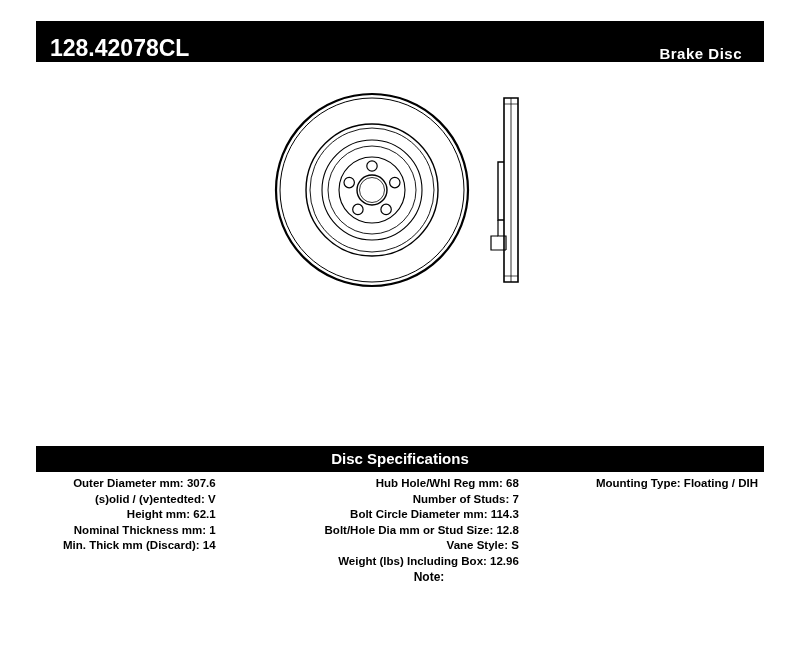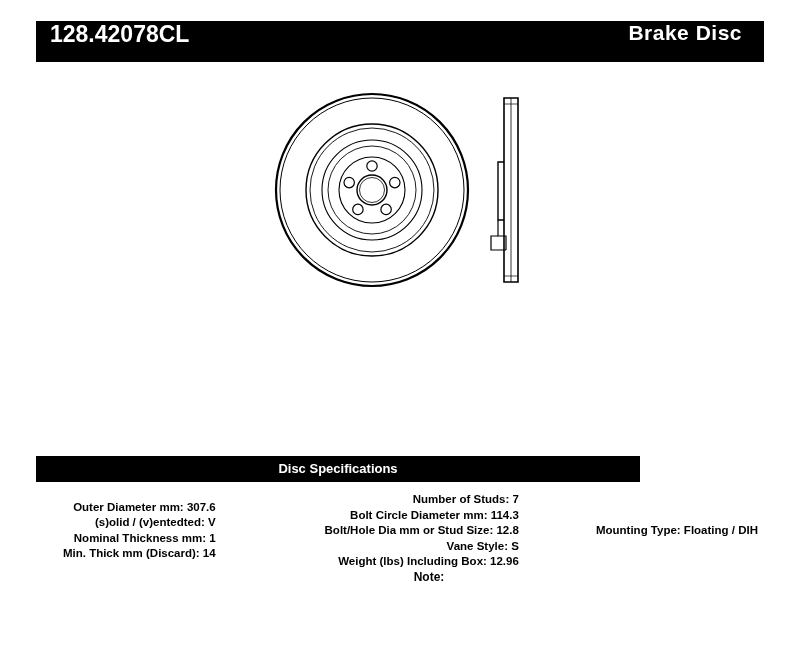--- a/index.html
+++ b/index.html
@@ -19,33 +19,33 @@
   
   .header-bar {
     position: absolute;
     left: 36px;
     top: 21px;
     width: 728px;
     height: 41px;
     background: #000000;
     color: #ffffff;
     display: flex;
-    align-items: flex-start;
+    align-items: flex-end;
     justify-content: space-between;
     box-sizing: border-box;
     padding: 0 14px;
   }
   .part-number {
     font-size: 23px;
     font-weight: bold;
     letter-spacing: 0px;
     white-space: nowrap;
   }
   .product-type {
-    font-size: 21px;
+    font-size: 15px;
     font-weight: bold;
     letter-spacing: 0.5px;
     white-space: nowrap;
     padding-right: 8px;
   }
 
   
   .drawing-area {
     position: absolute;
     left: 36px;
@@ -54,39 +54,38 @@
     height: 340px;
   }
   .drawing-area svg {
     display: block;
   }
 
   
   .spec-title-bar {
     position: absolute;
     left: 36px;
-    top: 456px;
-    width: 604px;
+    top: 446px;
+    width: 728px;
     height: 26px;
     background: #000000;
     color: #ffffff;
     text-align: center;
-    font-size: 13px;
+    font-size: 15px;
     font-weight: bold;
     line-height: 26px;
   }
 
   .spec-columns {
     position: absolute;
     left: 36px;
     top: 476px;
     width: 728px;
     display: flex;
-    align-items: center;
-    margin-top: 16px;
+    align-items: flex-start;
   }
   .spec-col {
     font-size: 11.5px;
     font-weight: bold;
     line-height: 15.5px;
   }
   .spec-col.left {
     width: 190px;
     text-align: right;
   }
@@ -170,24 +169,26 @@
     </g>
   </svg>
 </div>
 
 <div class="spec-title-bar">Disc Specifications</div>
 
 <div class="spec-columns">
   <div class="spec-col left">
     <div class="spec-line">Outer Diameter mm: 307.6</div>
     <div class="spec-line">(s)olid / (v)entedted: V</div>
+    <div class="spec-line">Height mm: 62.1</div>
     <div class="spec-line">Nominal Thickness mm: 1</div>
     <div class="spec-line">Min. Thick mm (Discard): 14</div>
   </div>
   <div class="spec-col middle">
+    <div class="spec-line">Hub Hole/Whl Reg mm: 68</div>
     <div class="spec-line">Number of Studs: 7</div>
     <div class="spec-line">Bolt Circle Diameter mm: 114.3</div>
     <div class="spec-line">Bolt/Hole Dia mm or Stud Size: 12.8</div>
     <div class="spec-line">Vane Style: S</div>
     <div class="spec-line">Weight (lbs) Including Box: 12.96</div>
   </div>
   <div class="spec-col right">
     <div class="spec-line">Mounting Type: Floating / DIH</div>
   </div>
 </div>

